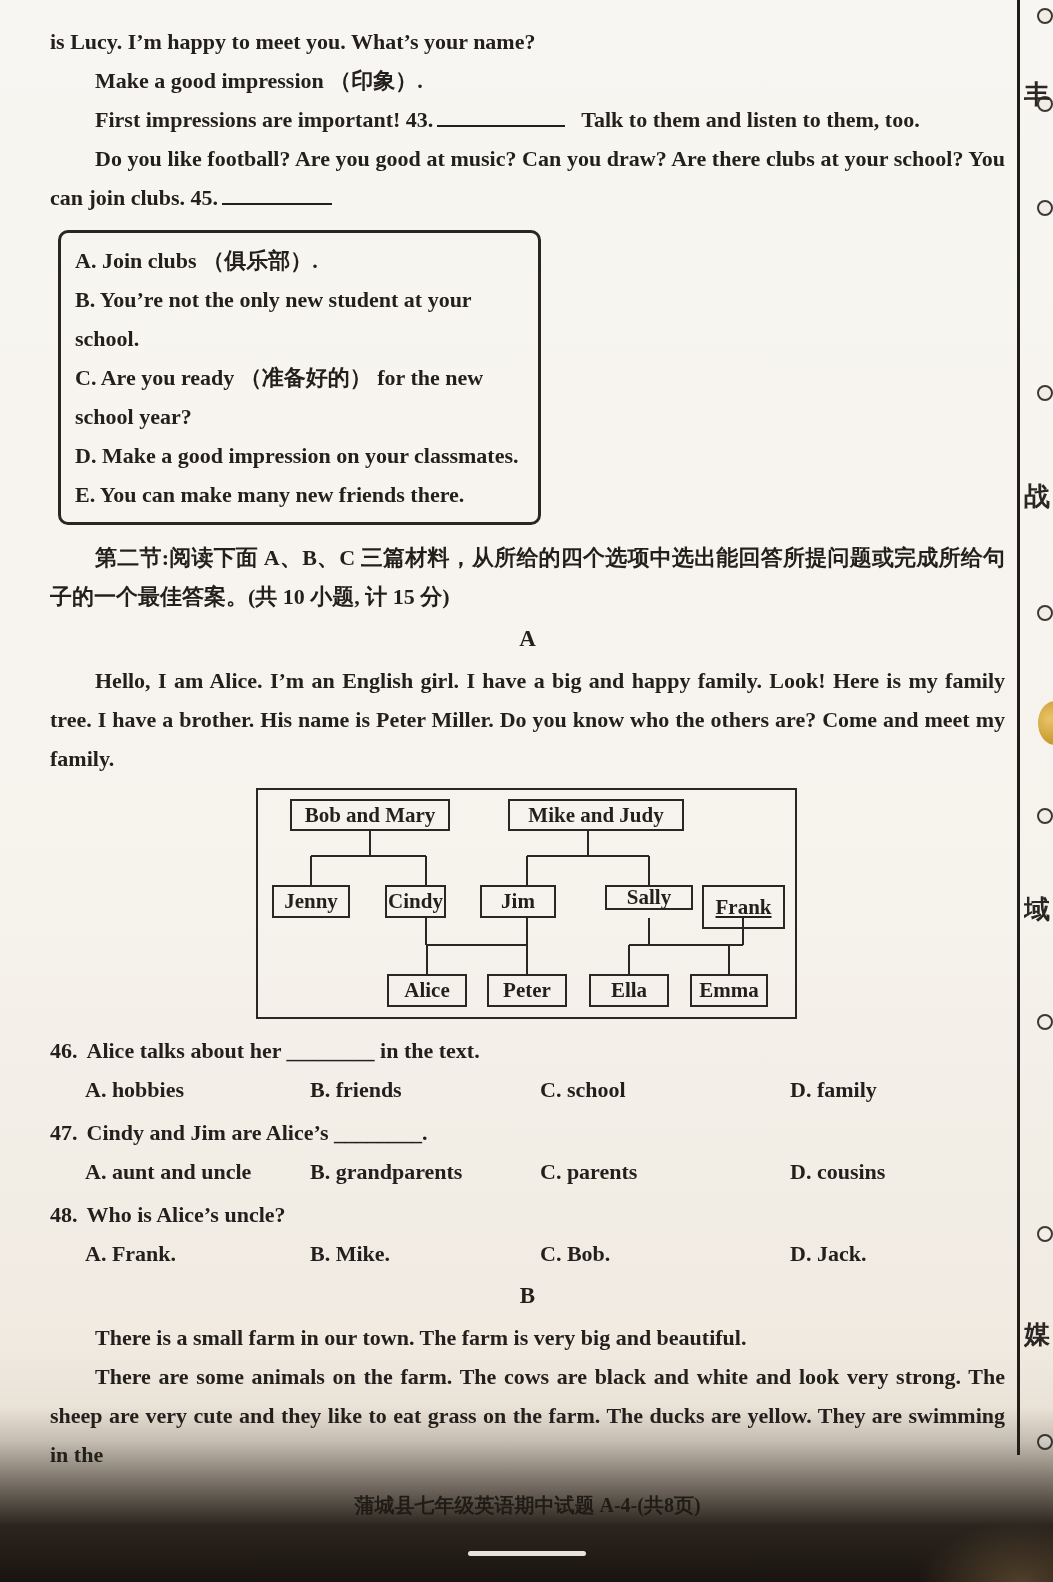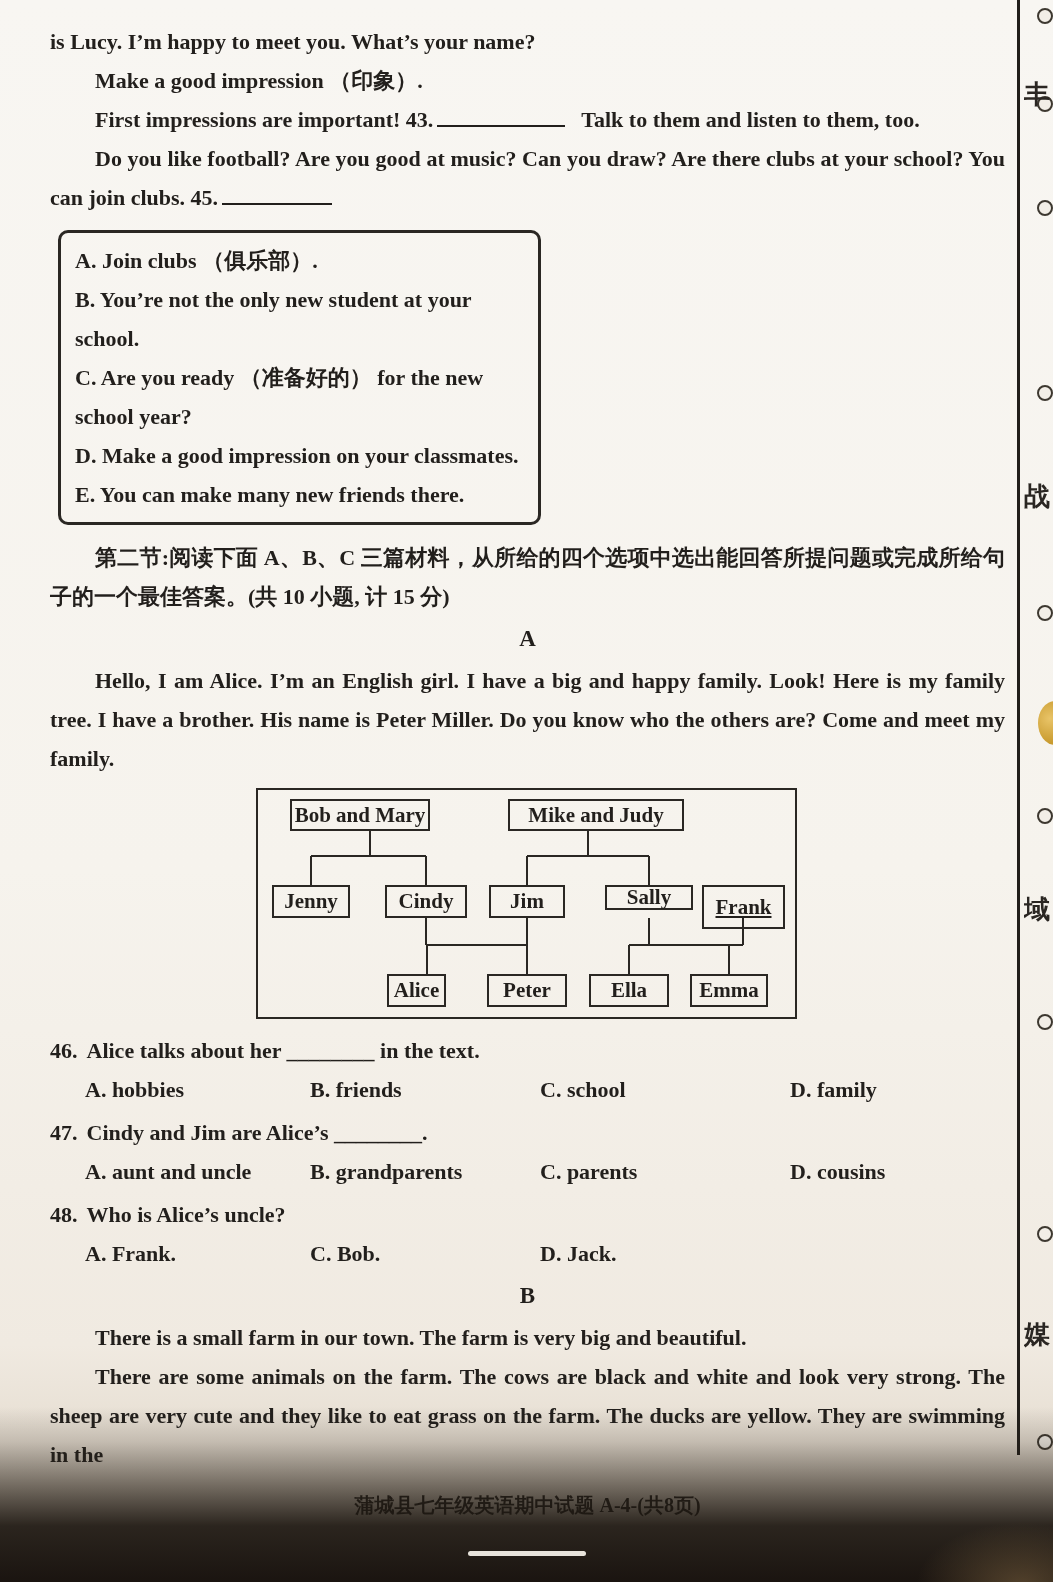--- a/index.html
+++ b/index.html
@@ -128,28 +128,28 @@
     <p class="center-heading">A</p>
     <p class="para indent">Hello, I am Alice. I’m an English girl. I have a big and happy family. Look! Here is my family tree. I have a brother. His name is Peter Miller. Do you know who the others are? Come and meet my family.</p>
 
     <div class="tree">
       <svg viewBox="0 0 537 227" width="537" height="227">
         <path d="M112 41 V66 M53 66 H168 M53 66 V95 M168 66 V95
                  M330 41 V66 M269 66 H391 M269 66 V95 M391 66 V95
                  M168 128 V155 M269 128 V155 M168 155 H269 M169 155 V184 M269 155 V184
                  M391 128 V155 M485 128 V155 M371 155 H485 M371 155 V184 M471 155 V184" stroke="#2a2723" stroke-width="2" fill="none"></path>
       </svg>
-      <div class="tbox" style="left:32px;  top:9px;  width:140px; height:32px;text-align:right;">Bob and Mary</div>
+      <div class="tbox" style="left:32px;  top:9px;  width:160px; height:32px;text-align:right;">Bob and Mary</div>
       <div class="tbox" style="left:250px; top:9px;  width:176px; height:32px;">Mike and Judy</div>
       <div class="tbox" style="left:14px;  top:95px; width:78px;  height:33px;">Jenny</div>
-      <div class="tbox" style="left:127px; top:95px; width:82px;  height:33px;">Cindy</div>
-      <div class="tbox" style="left:231px; top:95px; width:76px;  height:33px;">Jim</div>
+      <div class="tbox" style="left:127px; top:95px; width:61px;  height:33px;">Cindy</div>
+      <div class="tbox" style="left:222px; top:95px; width:76px;  height:33px;">Jim</div>
       <div class="tbox" style="left:347px; top:95px; width:88px;  height:25px;">Sally</div>
       <div class="tbox" style="left:444px; top:95px; width:83px;  height:44px;text-decoration:underline;">Frank</div>
-      <div class="tbox" style="left:129px; top:184px; width:59px; height:33px;">Alice</div>
+      <div class="tbox" style="left:129px; top:184px; width:80px; height:33px;">Alice</div>
       <div class="tbox" style="left:229px; top:184px; width:80px; height:33px;">Peter</div>
       <div class="tbox" style="left:331px; top:184px; width:80px; height:33px;">Ella</div>
       <div class="tbox" style="left:432px; top:184px; width:78px; height:33px;">Emma</div>
     </div>
 
     <div class="question">
       <p class="para">
         <span class="qnum">46.</span><span>Alice talks about her ________ in the text.</span>
       </p>
       <div class="q-opts">
@@ -171,20 +171,21 @@
         <span>D. cousins</span>
       </div>
     </div>
 
     <div class="question">
       <p class="para">
         <span class="qnum">48.</span><span>Who is Alice’s uncle?</span>
       </p>
       <div class="q-opts">
         <span>A. Frank.</span>
+        <span>B. Mike.</span>
         <span>C. Bob.</span>
         <span>D. Jack.</span>
       </div>
     </div>
 
     <p class="center-heading">B</p>
     <p class="para indent">There is a small farm in our town. The farm is very big and beautiful.</p>
     <p class="para indent">There are some animals on the farm. The cows are black and white and look very strong. The sheep are very cute and they like to eat grass on the farm. The ducks are yellow. They are swimming in the</p>
 
     <p class="footer">蒲城县七年级英语期中试题 A-4-(共8页)</p>

